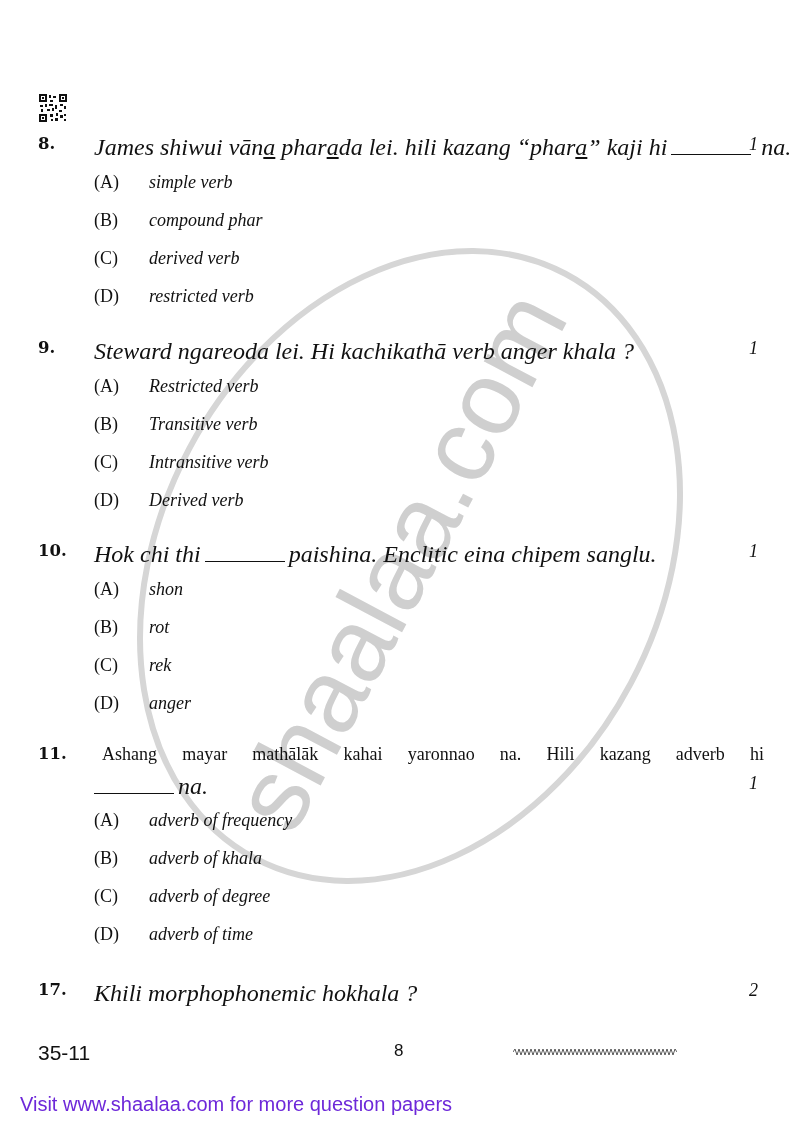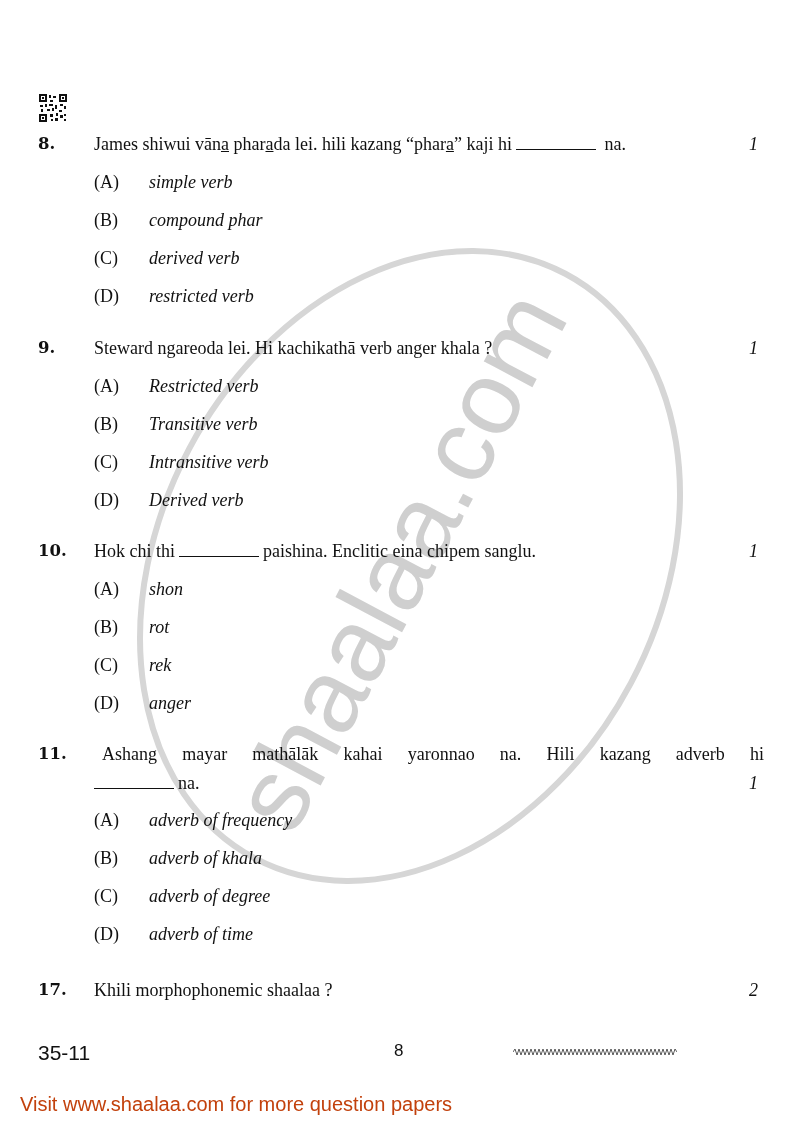--- a/index.html
+++ b/index.html
@@ -2,32 +2,32 @@
 <html><head>
 <meta charset="utf-8">
 <style>
   html, body { margin:0; padding:0; background:#ffffff; }
   body { width:800px; height:1131px; position:relative; overflow:hidden;
          font-family:"DejaVu Serif","Liberation Serif",serif; color:#111; }
   .page { position:absolute; left:0; top:0; width:800px; height:1131px; }
   .qr { position:absolute; left:39px; top:94px; width:28px; height:28px; }
   .q { position:absolute; left:38px; width:730px; font-size:16.5px; }
   .q .num { position:absolute; left:0; top:0; font-weight:bold; font-family:"DejaVu Serif",serif; }
-  .q .text { position:absolute; left:56px; top:0; white-space:nowrap; font-family:"Liberation Serif",serif; font-size:18px; }
+  .q .text { position:absolute; left:56px; top:0; white-space:nowrap; font-family:"Liberation Serif",serif; font-size:24px;font-style:italic; }
   .q .marks { position:absolute; right:10px; top:0; font-style:italic; font-family:"Liberation Serif",serif; font-size:18px; }
   .opt { position:absolute; left:94px; font-family:"Liberation Serif",serif; font-size:18px; }
   .opt .lbl { position:absolute; left:0; top:0; }
   .opt .val { position:absolute; left:55px; top:0; white-space:nowrap;font-style:italic; }
   .blank { display:inline-block; width:80px; border-bottom:1px solid #111; height:1px; vertical-align:baseline; margin:0 4px; }
   .u { text-decoration:underline; }
   .justify-line { position:absolute; left:64px; top:0; width:662px; text-align:justify; text-align-last:justify; font-family:"Liberation Serif",serif; font-size:18px; }
   .footer-code { position:absolute; left:38px; top:1041px; font-family:"Liberation Sans",sans-serif; font-size:21px; }
   .footer-page { position:absolute; left:394px; top:1041px; font-family:"Liberation Sans",sans-serif; font-size:17px; }
   .footer-wave { position:absolute; left:513px; top:1047px; width:164px; height:10px; }
-  .visit { position:absolute; left:20px; top:1093px; font-family:"Liberation Sans",sans-serif; font-size:20px; color:#c2410c; }
+  .visit { position:absolute; left:20px; top:1093px; font-family:"Liberation Sans",sans-serif; font-size:20px; color:#6d28d9; }
   .wm { position:absolute; left:0; top:0; width:800px; height:1131px; pointer-events:none; }
 </style>
 </head>
 <body>
 
 <div class="page">
 
   <svg class="wm" viewBox="0 0 800 1131">
     <ellipse cx="410" cy="566" rx="331" ry="250" transform="rotate(-62 410 566)" fill="none" stroke="#d6d6d6" stroke-width="6"></ellipse>
     <text x="410" y="590" font-family="Liberation Sans, sans-serif" font-size="104" fill="#cfcfcf" text-anchor="middle" transform="rotate(-62 410 566)">shaalaa.com</text>
@@ -151,21 +151,21 @@
       <span class="lbl">(C)</span>
       <span class="val">adverb of degree</span>
     </div>
   <div class="opt" style="top:924px;">
       <span class="lbl">(D)</span>
       <span class="val">adverb of time</span>
     </div>
 
   <div class="q" style="top:980px;">
     <span class="num">17.</span>
-    <span class="text">Khili morphophonemic shaalaa ?</span>
+    <span class="text">Khili morphophonemic hokhala ?</span>
     <span class="marks">2</span>
   </div>
 
   <div class="footer-code">35-11</div>
   <div class="footer-page">8</div>
   <svg class="footer-wave" viewBox="0 0 164 10" preserveAspectRatio="none">
     <polyline fill="none" stroke="#333" stroke-width="0.8" points="0,5 2,2 4,8 6,2 8,8 10,2 12,8 14,2 16,8 18,2 20,8 22,2 24,8 26,2 28,8 30,2 32,8 34,2 36,8 38,2 40,8 42,2 44,8 46,2 48,8 50,2 52,8 54,2 56,8 58,2 60,8 62,2 64,8 66,2 68,8 70,2 72,8 74,2 76,8 78,2 80,8 82,2 84,8 86,2 88,8 90,2 92,8 94,2 96,8 98,2 100,8 102,2 104,8 106,2 108,8 110,2 112,8 114,2 116,8 118,2 120,8 122,2 124,8 126,2 128,8 130,2 132,8 134,2 136,8 138,2 140,8 142,2 144,8 146,2 148,8 150,2 152,8 154,2 156,8 158,2 160,8 162,2 164,5"></polyline>
   </svg>
 
   <div class="visit">Visit www.shaalaa.com for more question papers</div>

